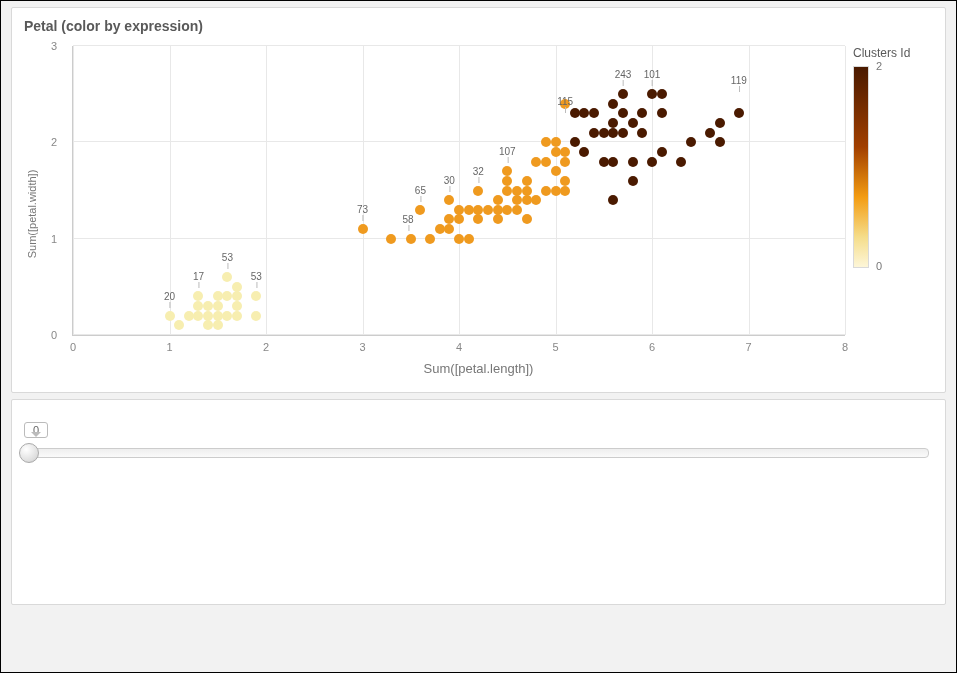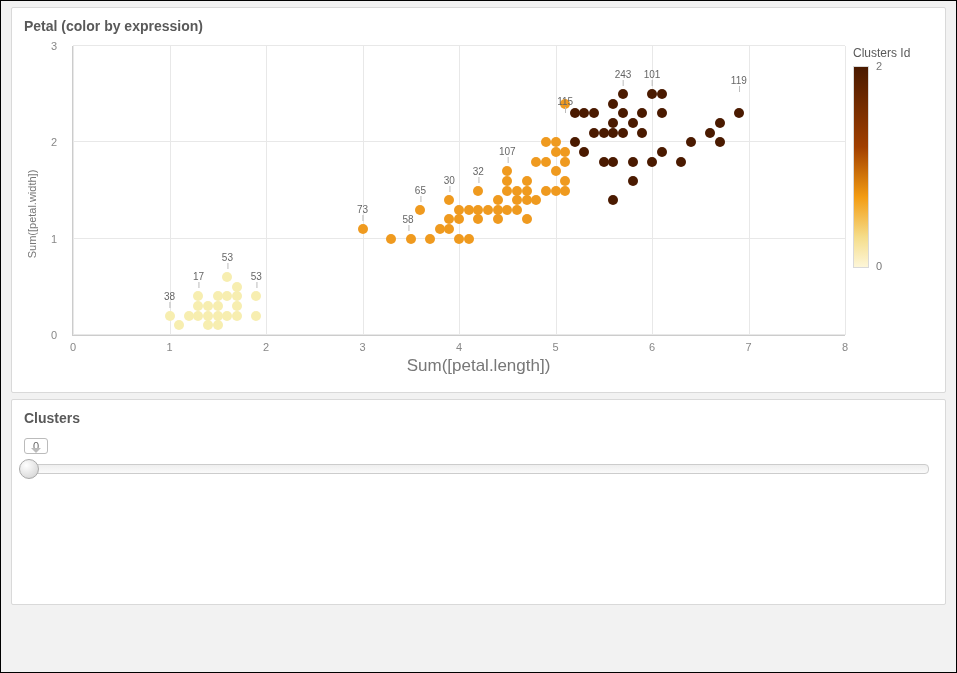--- a/index.html
+++ b/index.html
@@ -76,21 +76,21 @@
     color: #888;
     transform: translateY(50%);
     left: -22px;
     white-space: nowrap;
   }
   .xlabel {
     position: absolute;
     bottom: 2px;
     left: 50%;
     transform: translateX(-50%);
-    font-size: 17px;
+    font-size: 13px;
     color: #777;
   }
   .ylabel {
     position: absolute;
     left: 8px;
     top: 50%;
     transform: translateX(-50%) rotate(-90deg);
     transform-origin: center;
     font-size: 11px;
     color: #777;
@@ -244,21 +244,21 @@
           <div class="tick-x" style="left: 772px;">8</div>
           <div class="gridline-h" style="bottom: 0px;"></div>
           <div class="tick-y" style="bottom: 0px;">0</div>
           <div class="gridline-h" style="bottom: 96.3333px;"></div>
           <div class="tick-y" style="bottom: 96.3333px;">1</div>
           <div class="gridline-h" style="bottom: 192.667px;"></div>
           <div class="tick-y" style="bottom: 192.667px;">2</div>
           <div class="gridline-h" style="bottom: 289px;"></div>
           <div class="tick-y" style="bottom: 289px;">3</div>
           <div class="point" style="left: 96.5px; bottom: 19.2667px; background: rgb(247, 238, 176);"></div>
-          <div class="plabel" style="left: 96.5px; bottom: 33.2667px;">38</div>
+          <div class="plabel" style="left: 96.5px; bottom: 33.2667px;">20</div>
           <div class="point" style="left: 106.15px; bottom: 9.63333px; background: rgb(247, 238, 176);"></div>
           <div class="point" style="left: 115.8px; bottom: 19.2667px; background: rgb(247, 238, 176);"></div>
           <div class="point" style="left: 125.45px; bottom: 19.2667px; background: rgb(247, 238, 176);"></div>
           <div class="point" style="left: 125.45px; bottom: 28.9px; background: rgb(247, 238, 176);"></div>
           <div class="point" style="left: 125.45px; bottom: 38.5333px; background: rgb(247, 238, 176);"></div>
           <div class="plabel" style="left: 125.45px; bottom: 52.5333px;">17</div>
           <div class="point" style="left: 135.1px; bottom: 9.63333px; background: rgb(247, 238, 176);"></div>
           <div class="point" style="left: 135.1px; bottom: 19.2667px; background: rgb(247, 238, 176);"></div>
           <div class="point" style="left: 135.1px; bottom: 28.9px; background: rgb(247, 238, 176);"></div>
           <div class="point" style="left: 144.75px; bottom: 9.63333px; background: rgb(247, 238, 176);"></div>
@@ -372,21 +372,20 @@
         <div class="legend-gradient"></div>
         <div class="legend-ticks">
           <div class="legend-tick" style="top:0">2</div>
           <div class="legend-tick" style="top:200px">0</div>
         </div>
       </div>
     </div>
   </div>
 
   <div class="panel clusters-panel">
-    <div class="clusters-title">Clusters</div>
     <div class="slider-wrap">
       <span class="slider-value-box">0</span>
       <div class="slider-track">
         <div class="slider-thumb"></div>
       </div>
     </div>
   </div>
 
 </div>
 

